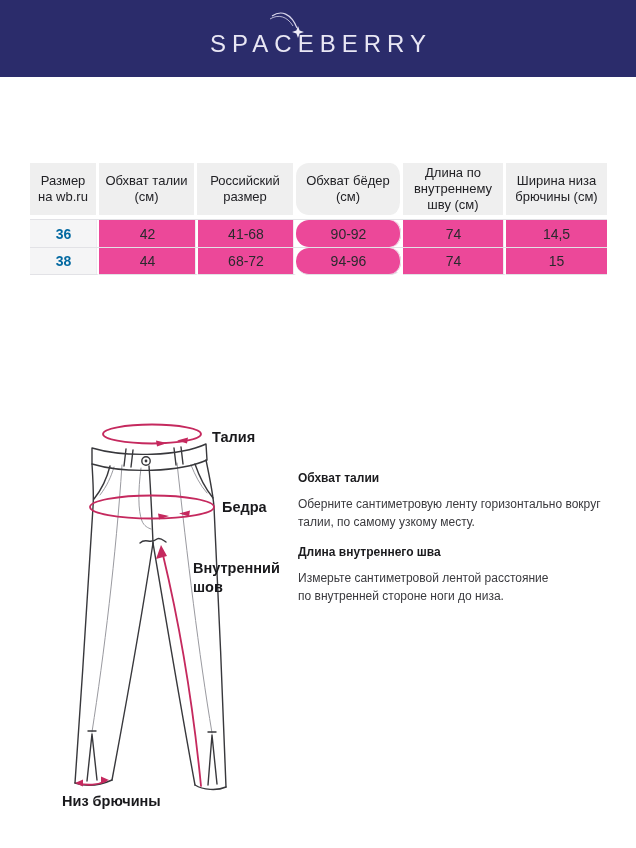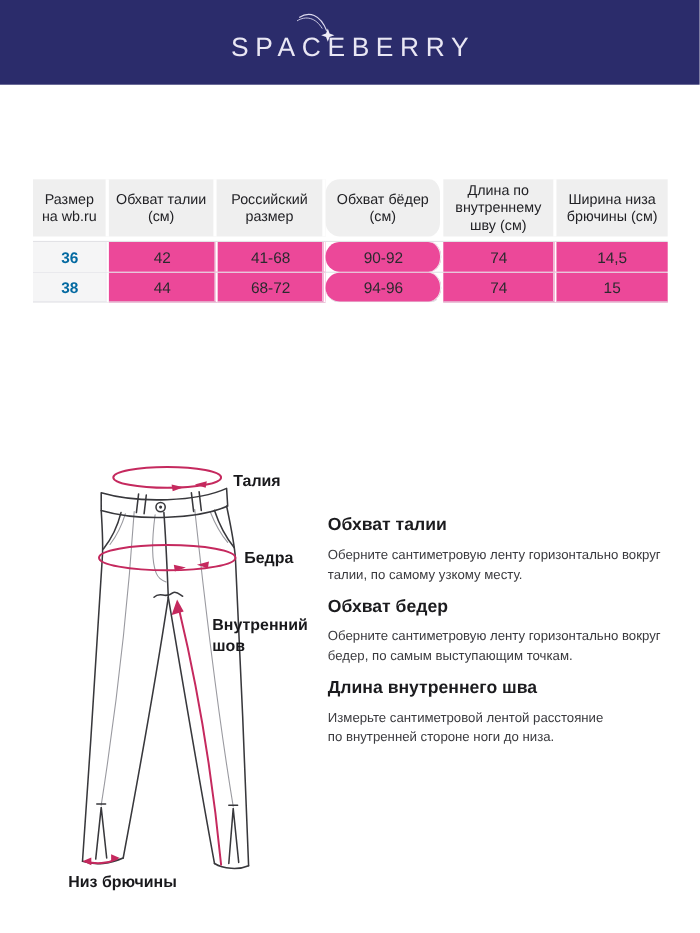--- a/index.html
+++ b/index.html
@@ -65,21 +65,21 @@
     font-size:14.5px;fill:#19191c;
   }
 
   
   .info{position:absolute;left:298px;top:441px;width:330px;}
   .param-line{font-size:16px;line-height:26px;color:#1b1b1e;}
   .param-line .lbl{font-weight:700;}
   .param-line .val{font-weight:400;}
   .section{margin-top:10px;}
   .section.first{margin-top:26px;}
-  .section h3{font-size:16px;line-height:22px;font-weight:700;color:#1b1b1e;margin:0 0 7px 0;}
+  .section h3{font-size:12px;line-height:22px;font-weight:700;color:#1b1b1e;margin:0 0 7px 0;}
   .section p{font-size:12px;line-height:17.5px;color:#3a3a3e;margin:0;}
   .section p.wide{width:330px;}
   .section p.narrow{width:265px;}
 </style>
 </head>
 <body>
 
 <div class="page">
 
   <header class="brand-bar">
@@ -171,22 +171,18 @@
     <text x="32" y="391">Низ брючины</text>
   </svg>
 
   <div class="info">
 
     <div class="section first">
       <h3>Обхват талии</h3>
       <p class="wide">Оберните сантиметровую ленту горизонтально вокруг талии, по самому узкому месту.</p>
     </div>
     <div class="section">
-      <h3>Обхват бедер</h3>
-      <p class="wide">Оберните сантиметровую ленту горизонтально вокруг бедер, по самым выступающим точкам.</p>
-    </div>
-    <div class="section">
       <h3>Длина внутреннего шва</h3>
       <p class="narrow">Измерьте сантиметровой лентой расстояние по внутренней стороне ноги до низа.</p>
     </div>
   </div>
 
 </div>
 
 </body></html>

